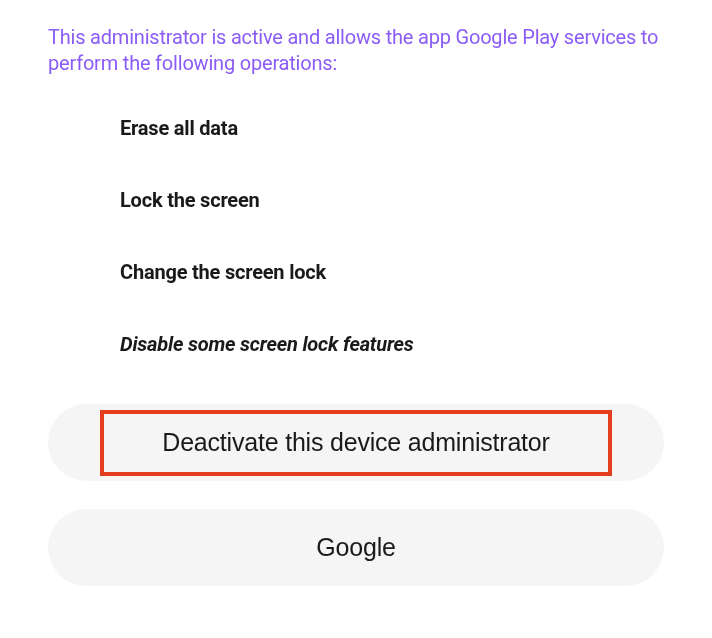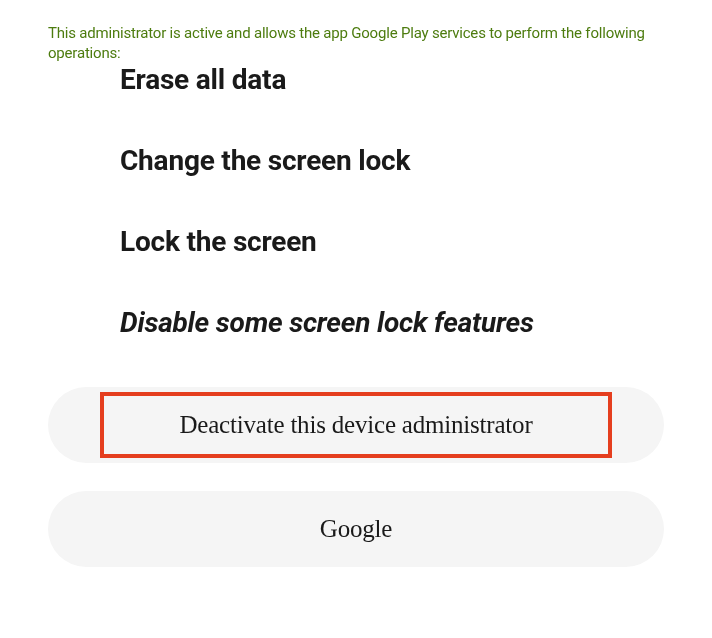--- a/index.html
+++ b/index.html
@@ -11,31 +11,32 @@
       font-family: -apple-system, BlinkMacSystemFont, 'Segoe UI', Roboto, Helvetica, Arial, sans-serif;
       background: #ffffff;
       width: 712px;
       height: 638px;
       padding: 0;
     }
     .container {
       padding: 24px 48px 20px 48px;
     }
     .description {
-      font-size: 15px;
+      font-size: 20px;
       line-height: 1.3;
-      color: #4d7c0f;
+      color: #8b5cf6;
+      margin-bottom: 40px;
       letter-spacing: -0.2px;
     }
     .operations {
       padding-left: 72px;
       margin-bottom: 48px;
     }
     .operation-item {
-      font-size: 28px;
+      font-size: 20px;
       font-weight: 700;
       color: #1a1a1a;
       margin-bottom: 48px;
       letter-spacing: -0.2px;
     }
     .operation-item:last-child {
       margin-bottom: 0;
       font-style: italic;
     }
     .button-area {
@@ -45,21 +46,21 @@
       width: 100%;
       border: none;
       background: #f5f5f5;
       border-radius: 44px;
       padding: 24px 20px;
       font-size: 25px;
       color: #1a1a1a;
       text-align: center;
       cursor: pointer;
       margin-bottom: 28px;
-      font-family: Liberation Serif, serif;
+      font-family: Liberation Sans, sans-serif;
       letter-spacing: -0.2px;
     }
     .action-button:last-child {
       margin-bottom: 0;
     }
     .deactivate-button {
       position: relative;
     }
     .highlight-box {
       position: absolute;
@@ -73,22 +74,22 @@
     }
   </style>
 </head>
 <body>
 
 <div class="container">
   <p class="description">This administrator is active and allows the app Google Play services to perform the following operations:</p>
 
   <div class="operations">
     <div class="operation-item">Erase all data</div>
+    <div class="operation-item">Lock the screen</div>
     <div class="operation-item">Change the screen lock</div>
-    <div class="operation-item">Lock the screen</div>
     <div class="operation-item">Disable some screen lock features</div>
   </div>
 
   <div class="button-area">
     <button class="action-button deactivate-button">
       <span>Deactivate this device administrator</span>
       <span class="highlight-box"></span>
     </button>
     <button class="action-button">
       <span>Google</span>

